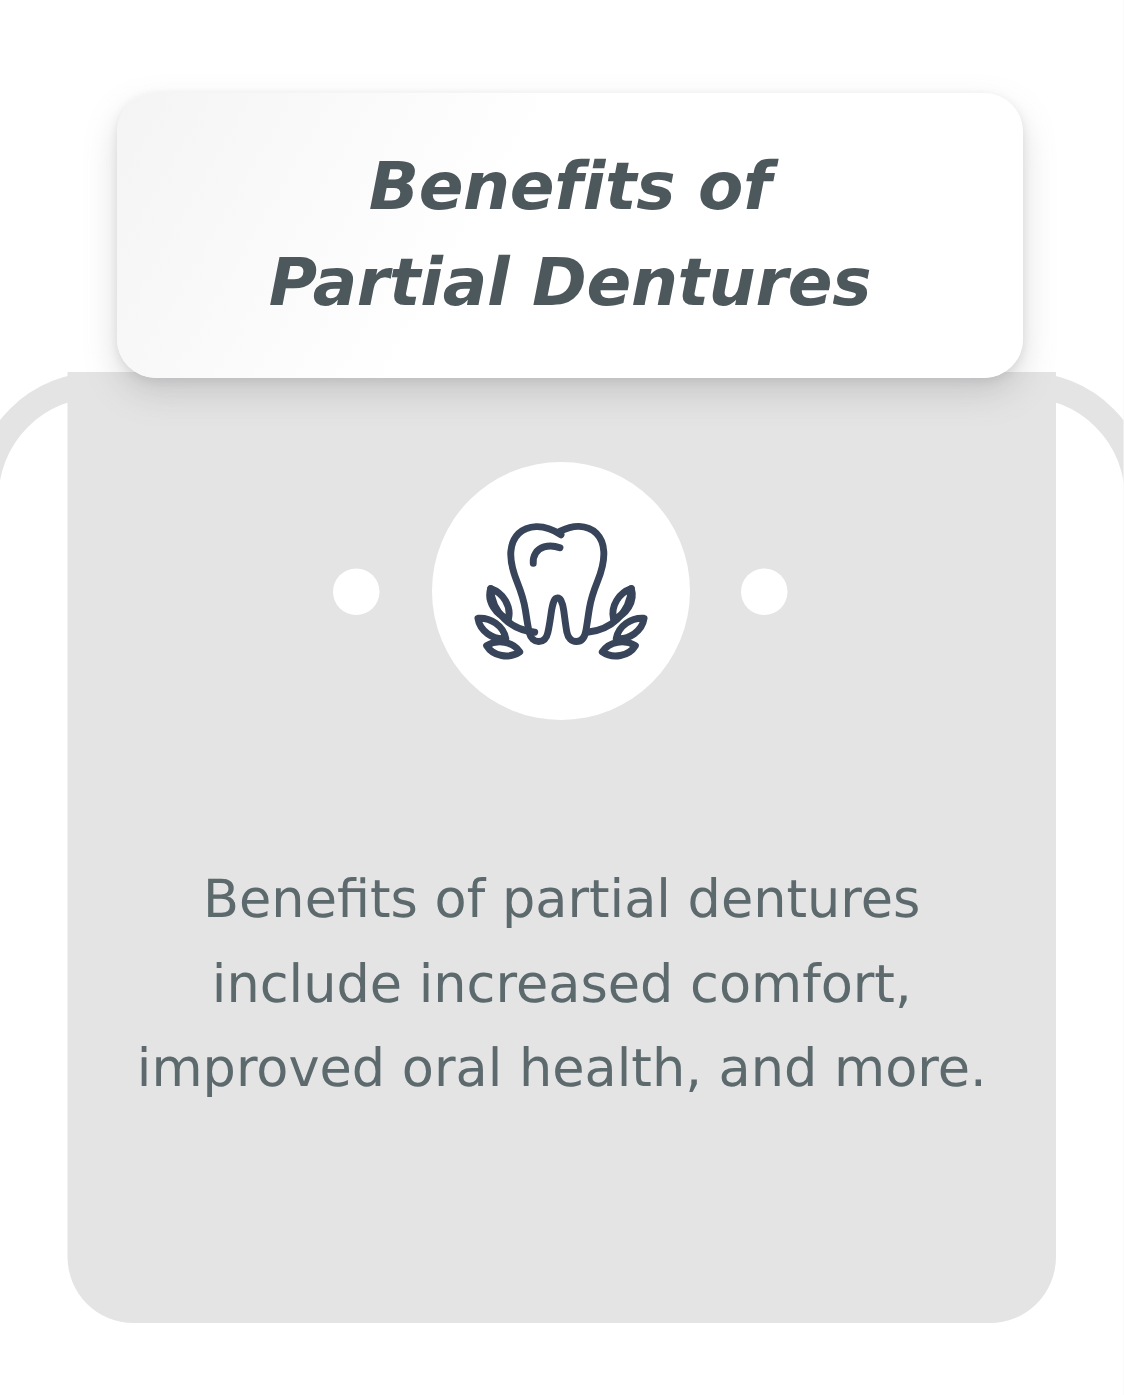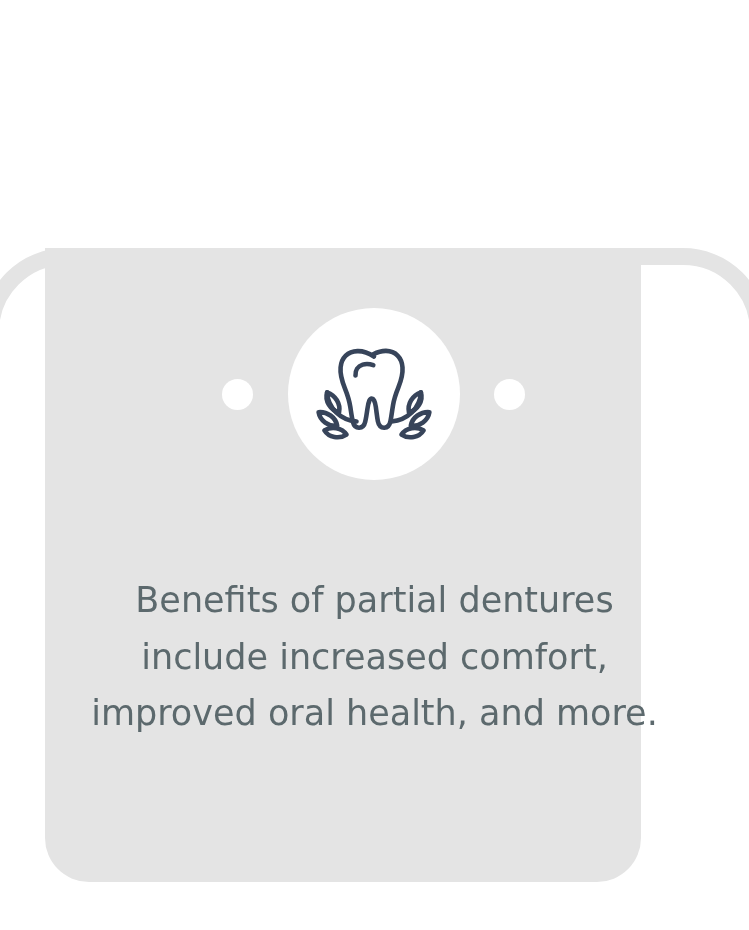--- a/index.html
+++ b/index.html
@@ -33,21 +33,21 @@
     border-radius: 84px;
     background: transparent;
     pointer-events: none;
   }
 
   
   .inner-card {
     position: absolute;
     left: 45px;
     top: 248px;
-    width: 596px;
+    width: 659px;
     height: 634px;
     background: #e4e4e4;
     border-radius: 0 0 44px 44px;
   }
 
   
   .title-card {
     position: absolute;
     left: 78px;
     top: 62px;
@@ -157,14 +157,18 @@
           <path d="M114.4 70.2c-3.8-.3-8.2.7-11.9 3.3-3.7 2.6-6 6.4-6.7 10.2 3.8.5 8.3-.5 12-3.1 3.6-2.6 6-6.4 6.6-10.4z"></path>
 
           <path d="M108.6 88.4c-3.2-2-7.6-3-12-2.2-4.4.8-8 3.2-10.1 6.4 3.2 2.2 7.7 3.2 12.1 2.4 4.4-.8 8-3.3 10-6.6z"></path>
         </svg>
       </span>
     </div>
 
     <p class="body-text" style="position:absolute;left:25px;top:324px;width:609px;margin:0;">Benefits of partial dentures include increased comfort, improved oral health, and more.</p>
   </div>
 
+  <div class="title-card">
+    <h1 class="title-text">Benefits of
+Partial Dentures</h1>
+  </div>
 
 </div>
 
 </body></html>

